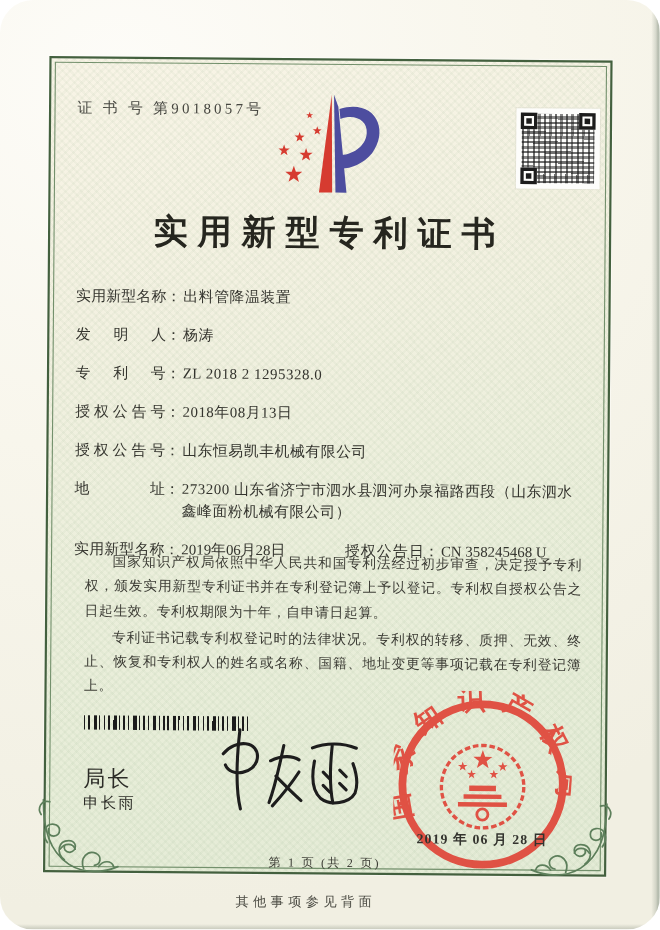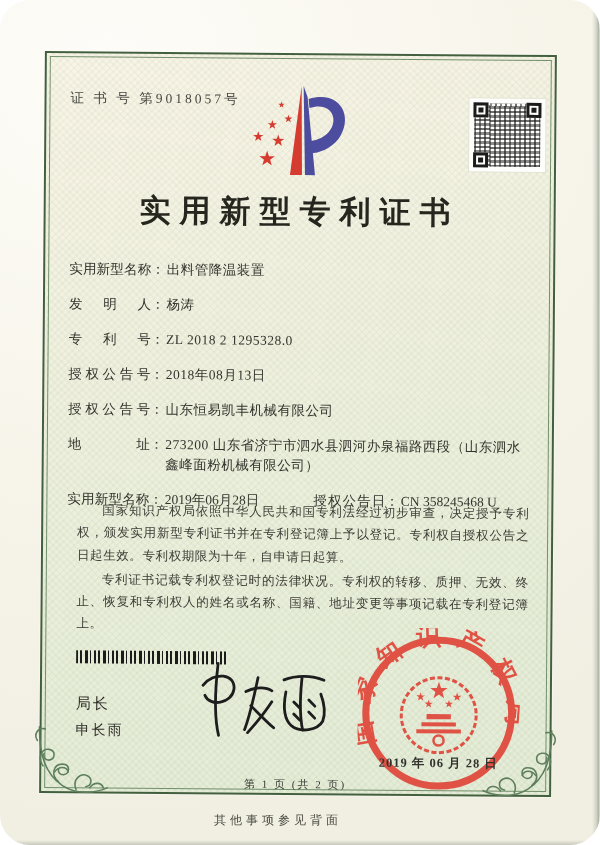--- a/index.html
+++ b/index.html
@@ -49,21 +49,21 @@
   .grant-col2 .lbl{width:72px;flex-basis:72px;}
 
   
   .body-text{position:absolute;left:34px;right:22px;top:446px;font-size:12.5px;line-height:1.78;
     color:#3c3c35;letter-spacing:.6px;text-align:justify;}
   .body-text p{margin:0 0 2px 0;text-indent:2em;}
 
   
   .barcode{position:absolute;left:34px;top:597px;width:152px;height:13px;
     background:repeating-linear-gradient(90deg,#1b1b1b 0 1.5px,rgba(0,0,0,0) 1.5px 4px,#1b1b1b 4px 5.5px,rgba(0,0,0,0) 5.5px 9px,#1b1b1b 9px 12px,rgba(0,0,0,0) 12px 14px,#1b1b1b 14px 15px,rgba(0,0,0,0) 15px 18px);}
-  .signer-title{position:absolute;left:34px;top:641px;font-size:15px;color:#2c2c27;letter-spacing:2px;}
+  .signer-title{position:absolute;left:34px;top:641px;font-size:20px;color:#2c2c27;letter-spacing:2px;}
   .signer-name{position:absolute;left:34px;top:668px;font-size:14px;color:#2c2c27;letter-spacing:2px;}
   .signature{position:absolute;left:146px;top:601px;width:150px;height:92px;}
   .seal{position:absolute;left:316px;top:572px;width:162px;height:162px;opacity:.93;}
   .seal-date{position:absolute;left:310px;top:699px;width:174px;text-align:center;
     font-size:12.5px;font-weight:bold;color:#33332e;letter-spacing:1px;}
   .page-footer{position:absolute;left:0;right:0;top:722px;text-align:center;font-size:11px;
     color:#3b3b34;letter-spacing:2px;}
   .back-note{position:absolute;left:0;width:600px;top:812px;text-align:center;
     font-size:12px;color:#4c4c44;letter-spacing:4px;transform:translateX(-22px);}
 

